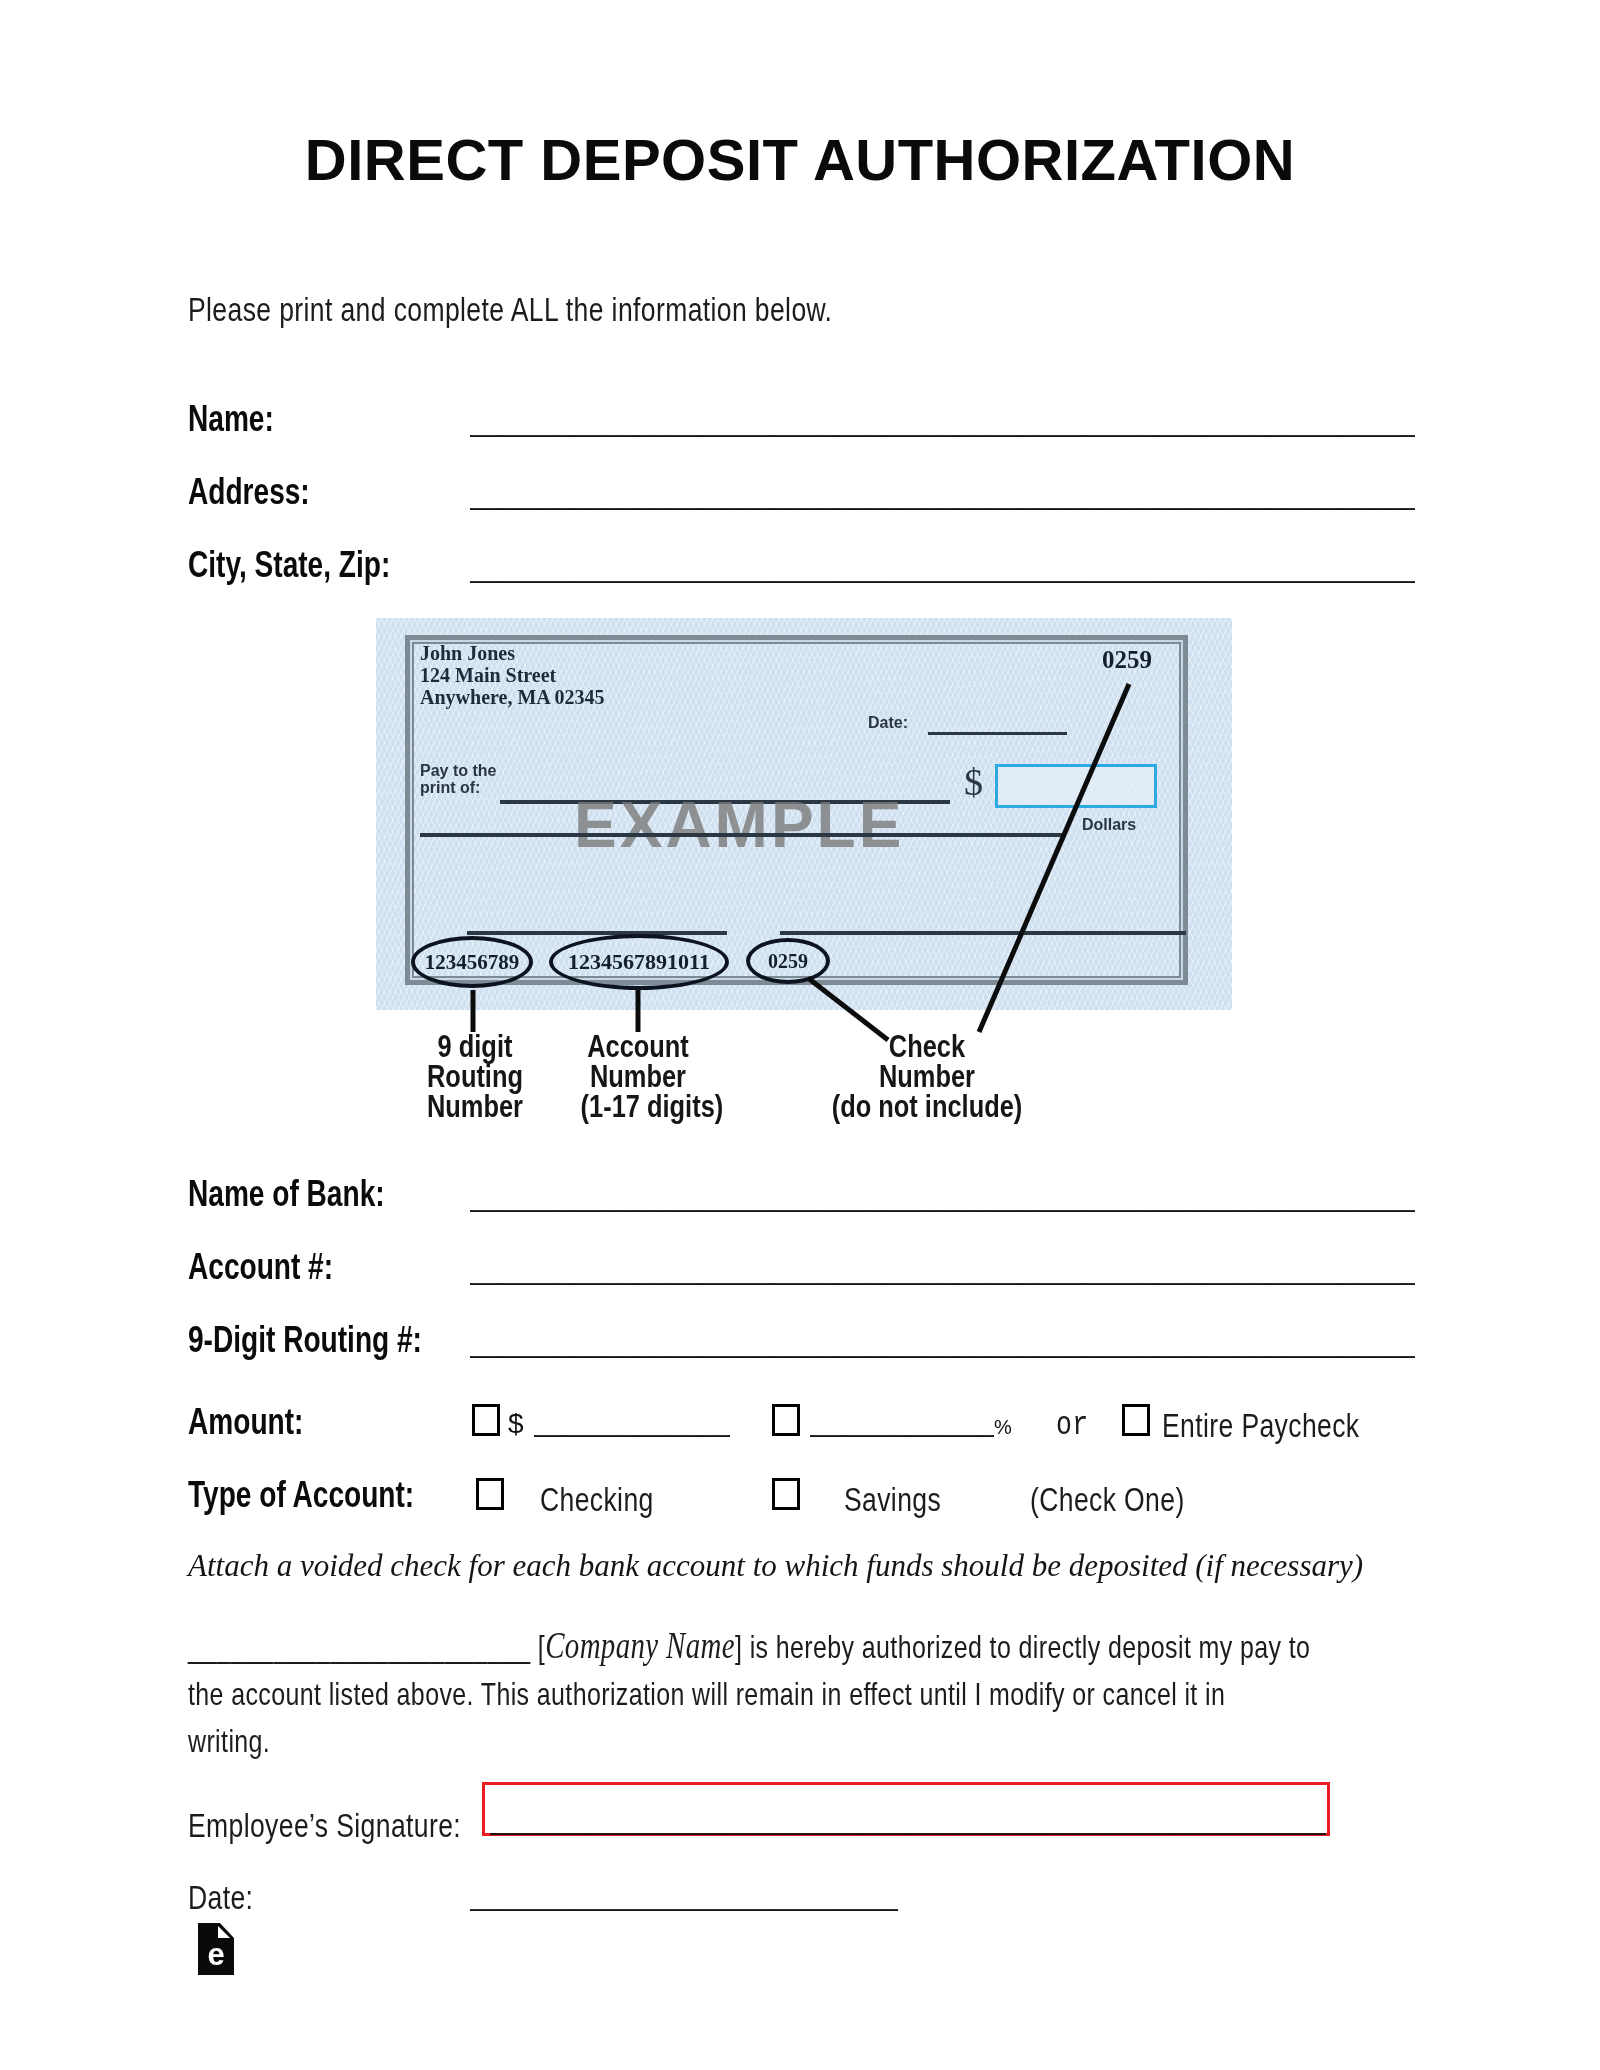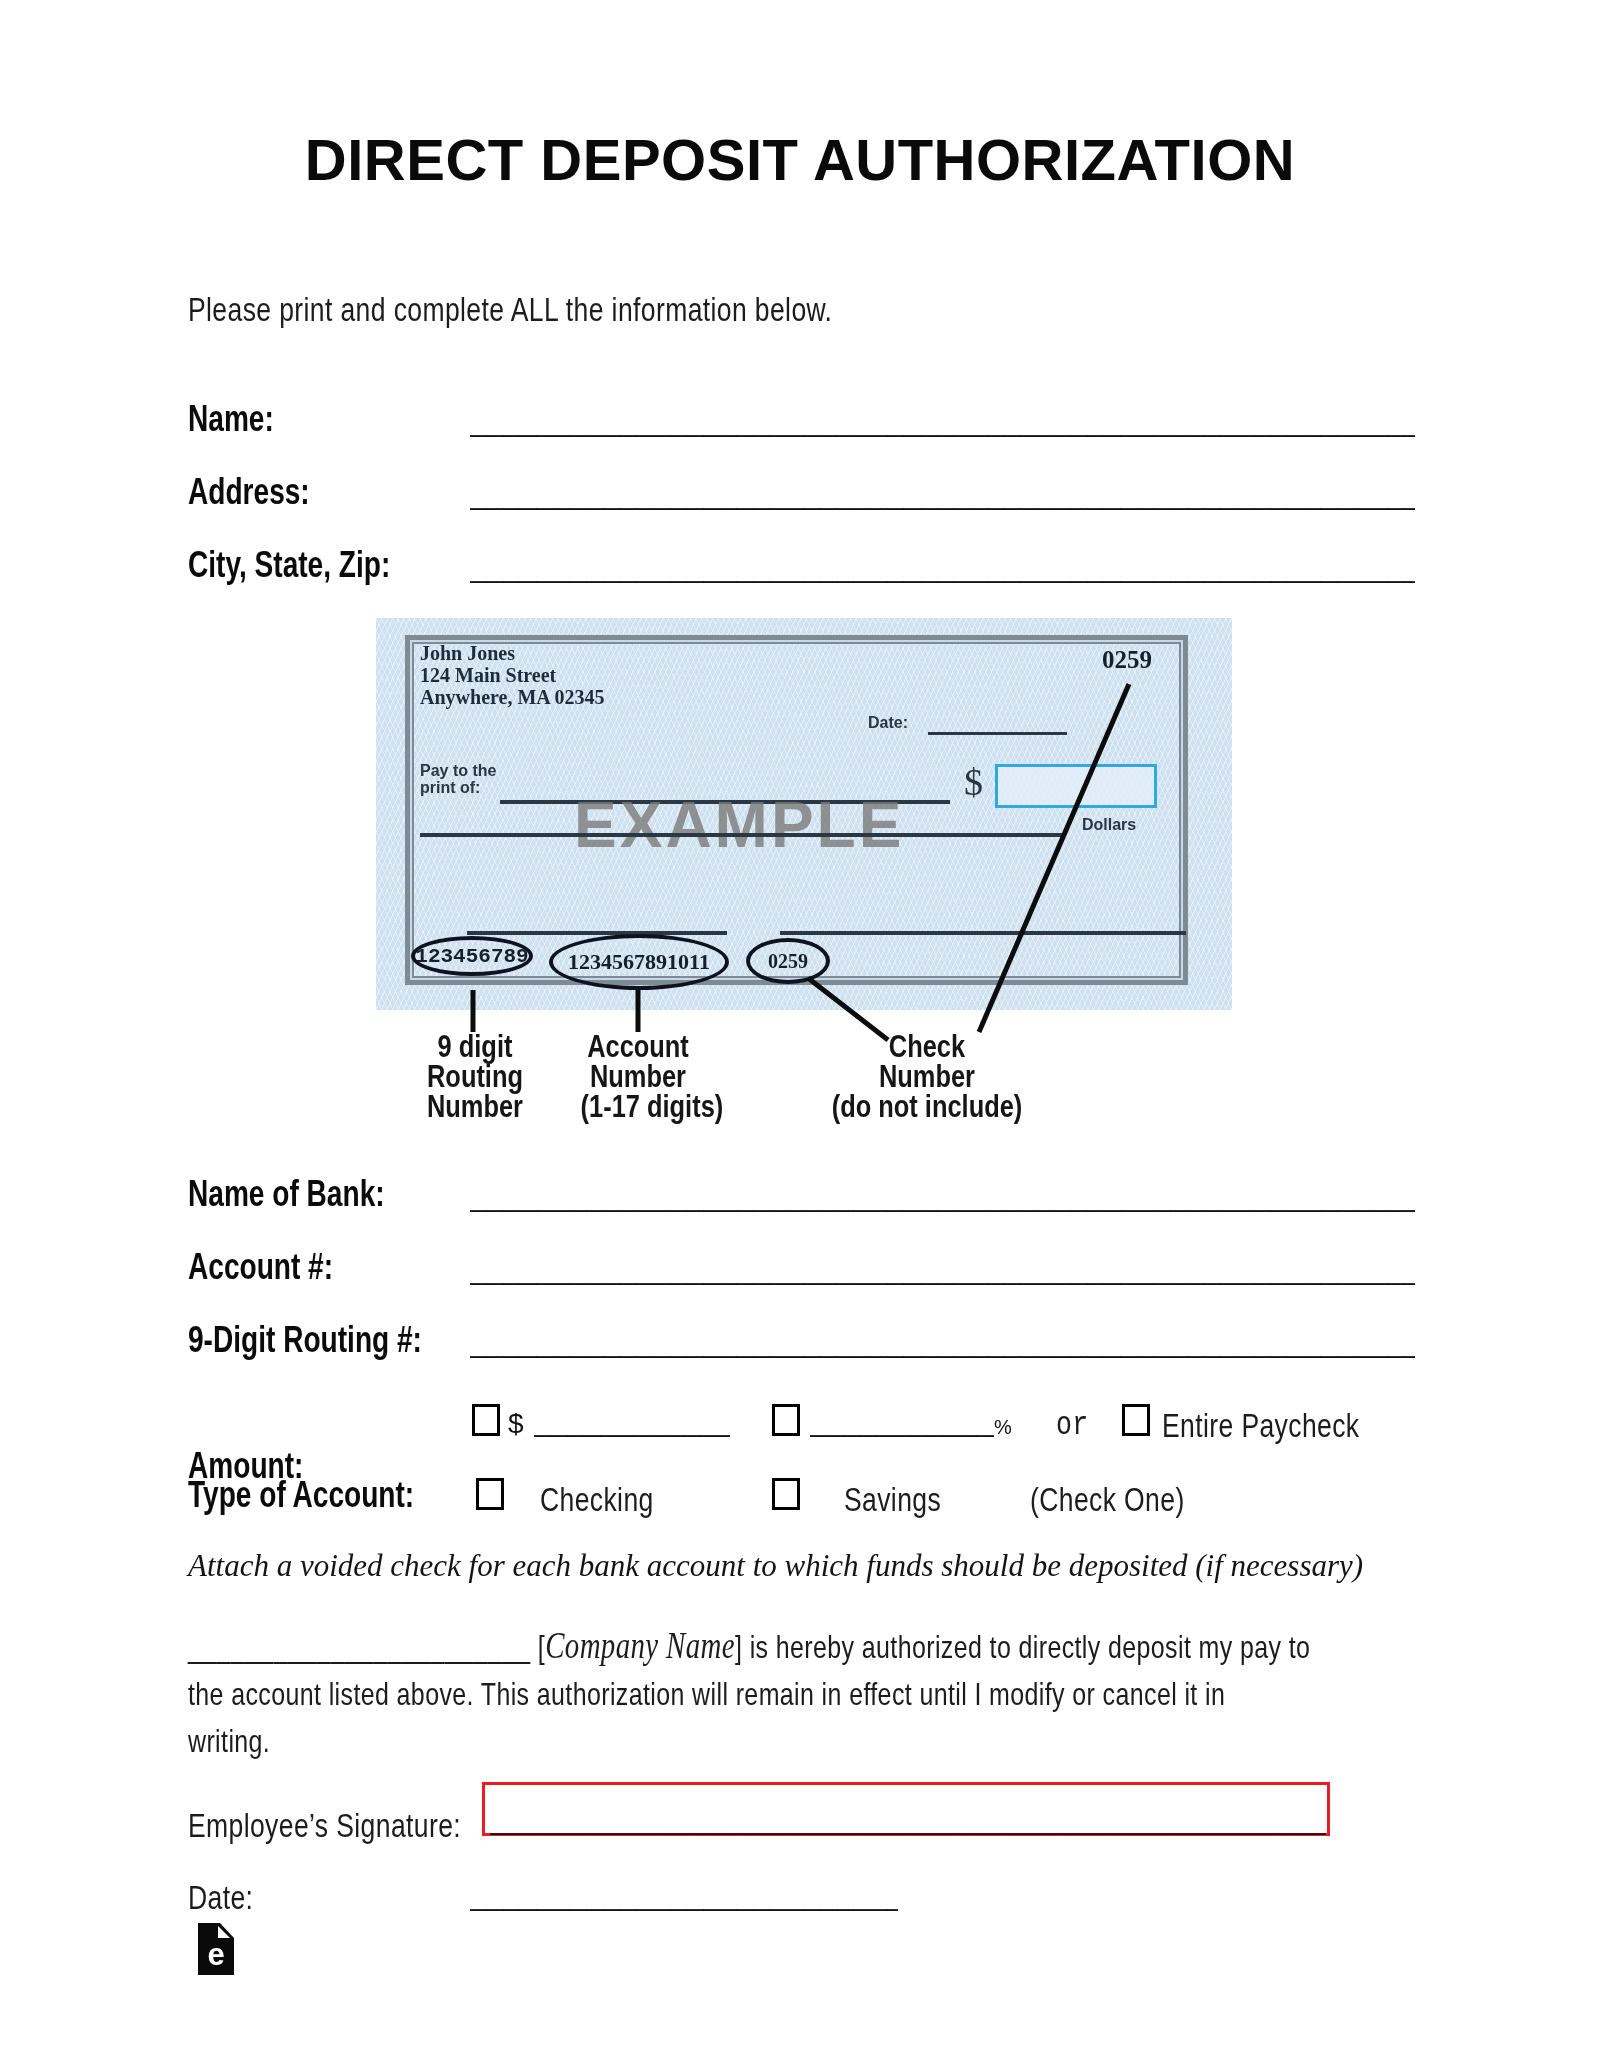--- a/index.html
+++ b/index.html
@@ -119,21 +119,21 @@
     <div class="abs bluebox"></div>
 
     <div class="abs example">EXAMPLE</div>
 
     <div class="abs chk-small" style="left:706px; top:198px;">Dollars</div>
     <div class="abs chk-line" style="left:44px; top:215px; width:645px; height:4px;"></div>
 
     <div class="abs chk-line" style="left:91px; top:313px; width:260px; height:4px;"></div>
     <div class="abs chk-line" style="left:404px; top:313px; width:406px; height:4px;"></div>
 
-    <div class="abs oval serif" style="left:35px; top:318px; width:122px; height:40px; font-size:21px;font-family:Liberation Mono, monospace;">123456789</div>
+    <div class="abs oval serif" style="left:35px; top:318px; width:122px; height:52px; font-size:21px;">123456789</div>
     <div class="abs oval serif" style="left:173px; top:316px; width:180px; height:56px; font-size:22px;">1234567891011</div>
     <div class="abs oval serif" style="left:370px; top:320px; width:84px; height:46px; font-size:20px;">0259</div>
 
     <svg class="abs lines" viewBox="0 0 856 514">
       <line x1="97" y1="372" x2="97" y2="414" stroke="#0c0c0c" stroke-width="5"></line>
       <line x1="262" y1="372" x2="262" y2="414" stroke="#0c0c0c" stroke-width="5"></line>
       <line x1="432" y1="360" x2="512" y2="422" stroke="#0c0c0c" stroke-width="5"></line>
       <line x1="753" y1="66" x2="603" y2="414" stroke="#0c0c0c" stroke-width="5"></line>
     </svg>
 
@@ -156,21 +156,21 @@
 
   <div class="abs" style="left:188px; top:1173px;"><span class="lbl">Name of Bank:</span></div>
   <div class="abs blank" style="left:470px; top:1179px; width:945px;">________________________________________________________________</div>
 
   <div class="abs" style="left:188px; top:1246px;"><span class="lbl">Account #:</span></div>
   <div class="abs blank" style="left:470px; top:1252px; width:945px;">________________________________________________________________</div>
 
   <div class="abs" style="left:188px; top:1319px;"><span class="lbl">9-Digit Routing #:</span></div>
   <div class="abs blank" style="left:470px; top:1325px; width:945px;">________________________________________________________________</div>
 
-  <div class="abs" style="left:188px; top:1445px;text-align:right;"><span class="lbl">Amount:</span></div>
+  <div class="abs" style="left:188px; top:1401px;text-align:right;"><span class="lbl">Amount:</span></div>
   <div class="abs cb" style="left:472px; top:1404px;"></div>
   <div class="abs" style="left:508px; top:1408px; font-size:28px;">$</div>
   <div class="abs blank" style="left:534px; top:1404px; width:196px;">_____________</div>
   <div class="abs cb" style="left:772px; top:1404px;"></div>
   <div class="abs blank" style="left:810px; top:1404px; width:184px;">____________</div>
   <div class="abs" style="left:994px; top:1416px; font-size:20px;">%</div>
   <div class="abs" style="left:1056px; top:1406px;font-family:Liberation Mono, monospace;"><span class="txt">or</span></div>
   <div class="abs cb" style="left:1122px; top:1404px;"></div>
   <div class="abs" style="left:1162px; top:1406px;"><span class="txt">Entire Paycheck</span></div>
 

